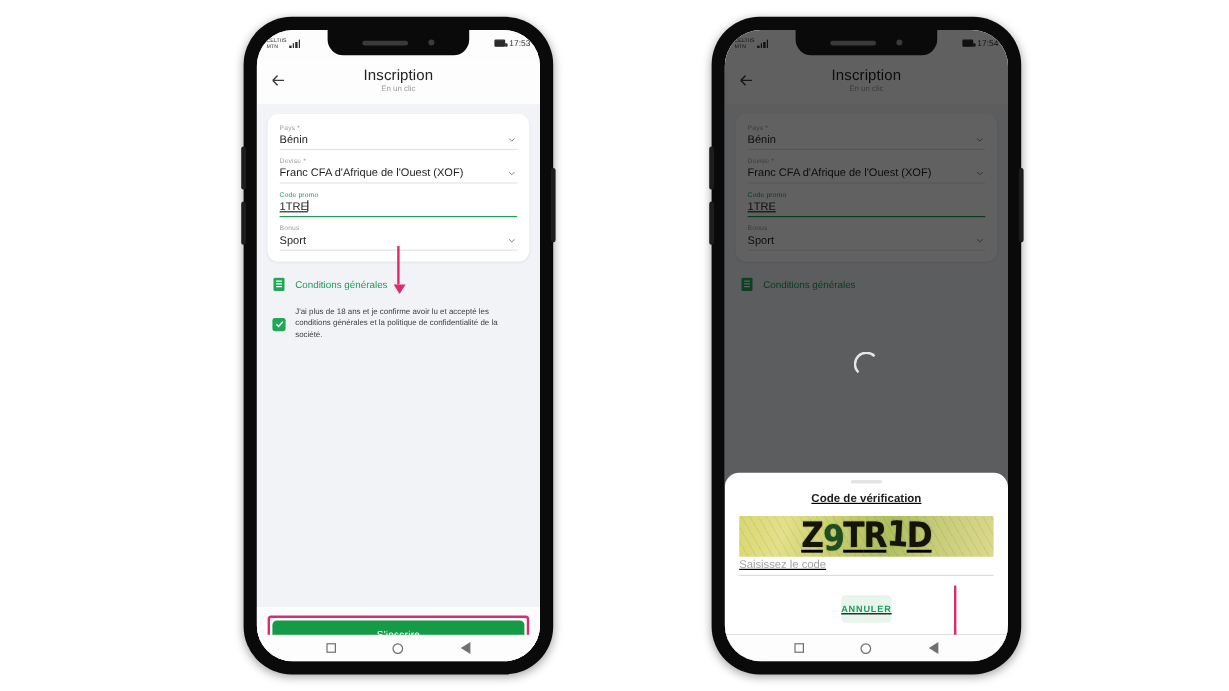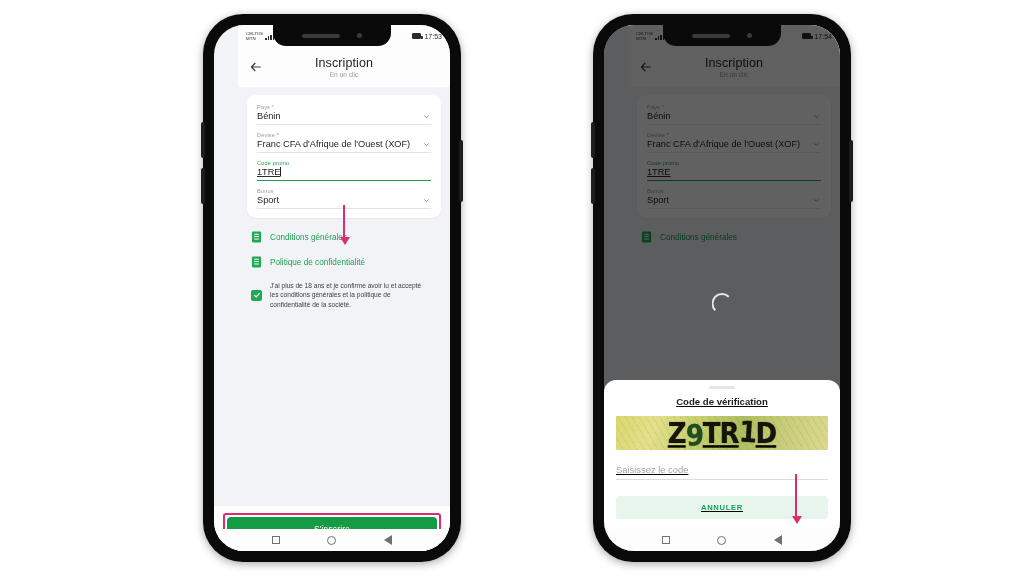--- a/index.html
+++ b/index.html
@@ -22,21 +22,20 @@
   .phone.left  { left: 203px; top: 14px; }
   .phone.right { left: 593px; top: 14px; }
 
   .screen {
     position: absolute;
     left: 11px; top: 11px;
     width: 236px; height: 526px;
     background: #f2f3f7;
     border-radius: 30px;
     overflow: hidden;
-    padding-left: 24px;
   }
 
   
   .btn-vol-up, .btn-vol-dn, .btn-power {
     position: absolute; background: #1d1d1d; border-radius: 2px;
   }
   .btn-vol-up { left: -2px; top: 108px; width: 4px; height: 36px; }
   .btn-vol-dn { left: -2px; top: 154px; width: 4px; height: 36px; }
   .btn-power  { right: -2px; top: 126px; width: 4px; height: 62px; }
 
@@ -172,24 +171,24 @@
     font-size:26px; font-weight:bold; color:#141408;
     letter-spacing:-1px;
     transform: scaleY(1.12);
     text-shadow: 0 0 1px rgba(20,20,8,.6);
   }
   .captcha-text span:nth-child(2){ color:#1d4f22; display:inline-block; transform:translateY(2px) rotate(-3deg); }
   .captcha-text span:nth-child(5){ display:inline-block; transform:translateY(-1px) rotate(4deg); }
   .captcha-noise { position:absolute; inset:0; opacity:.22;
     background: repeating-linear-gradient(60deg, rgba(0,0,0,.25) 0 1px, transparent 1px 6px); }
 
-  .code-input { margin-top:14px; border-bottom:1px solid #dcdcdc; padding-bottom:4px; }
+  .code-input { margin-top:0; border-bottom:1px solid #dcdcdc; padding-bottom:4px; }
   .code-placeholder { font-size:9.4px; color:#a3a3a3; }
 
-  .sheet-actions { display:flex; align-items:center; gap:8px; margin-top:16px; }
+  .sheet-actions { display:flex; align-items:center; gap:8px; margin-top:16px;flex-direction:column; }
   .btn-cancel {
     flex:1; background:#e8f5ec; color:#17a05a; border-radius:4px;
     text-align:center; font-size:7.6px; padding:7px 0; letter-spacing:.7px; font-weight:bold;
   }
   .btn-next-wrap { flex:1; border:2.6px solid #de2b6d; border-radius:3px; padding:2px; }
   .btn-next {
     background:#7fcfa0; color:#e6f4ec; border-radius:4px;
     text-align:center; font-size:7.6px; padding:7px 0; letter-spacing:.7px; font-weight:bold;
   }
 </style>
@@ -283,29 +282,20 @@
         <div class="links">
           <div class="link-row">
             <svg class="doc-icon" viewBox="0 0 24 26">
               <rect x="2" y="1" width="20" height="24" rx="2.5" fill="#1fa855"></rect>
               <rect x="6.5" y="6" width="11" height="2.2" rx="1" fill="#fff"></rect>
               <rect x="6.5" y="11" width="11" height="2.2" rx="1" fill="#fff"></rect>
               <rect x="6.5" y="16" width="11" height="2.2" rx="1" fill="#fff"></rect>
             </svg>
             <div class="link-text">Conditions générales</div>
           </div>
-          <div class="link-row">
-            <svg class="doc-icon" viewBox="0 0 24 26">
-              <rect x="2" y="1" width="20" height="24" rx="2.5" fill="#1fa855"></rect>
-              <rect x="6.5" y="6" width="11" height="2.2" rx="1" fill="#fff"></rect>
-              <rect x="6.5" y="11" width="11" height="2.2" rx="1" fill="#fff"></rect>
-              <rect x="6.5" y="16" width="11" height="2.2" rx="1" fill="#fff"></rect>
-            </svg>
-            <div class="link-text">Politique de confidentialité</div>
-          </div>
 
           <div class="consent">
             <div class="checkbox">
               <svg viewBox="0 0 24 24" fill="none" stroke="currentColor" stroke-width="3.4">
                   <path d="M4 12.5l5.5 5.5L20 6.5"></path>
                 </svg>
             </div>
             <div class="consent-text">J'ai plus de 18 ans et je confirme avoir lu et accepté les conditions générales et la politique de confidentialité de la société.</div>
           </div>
         </div>

